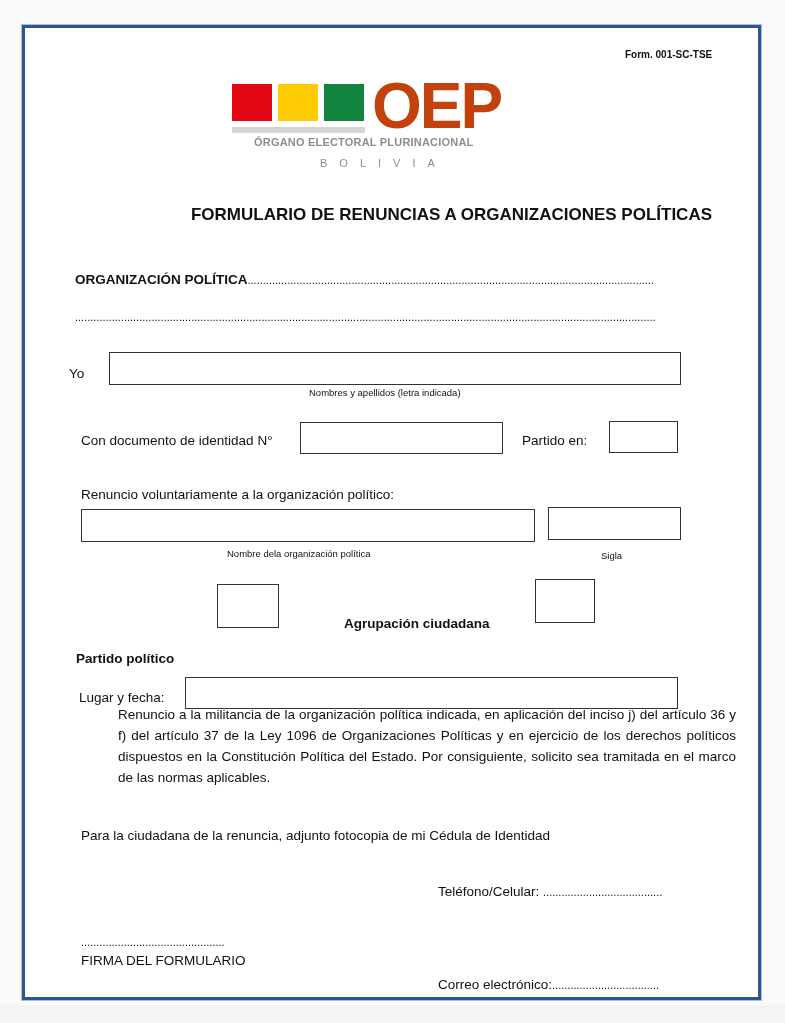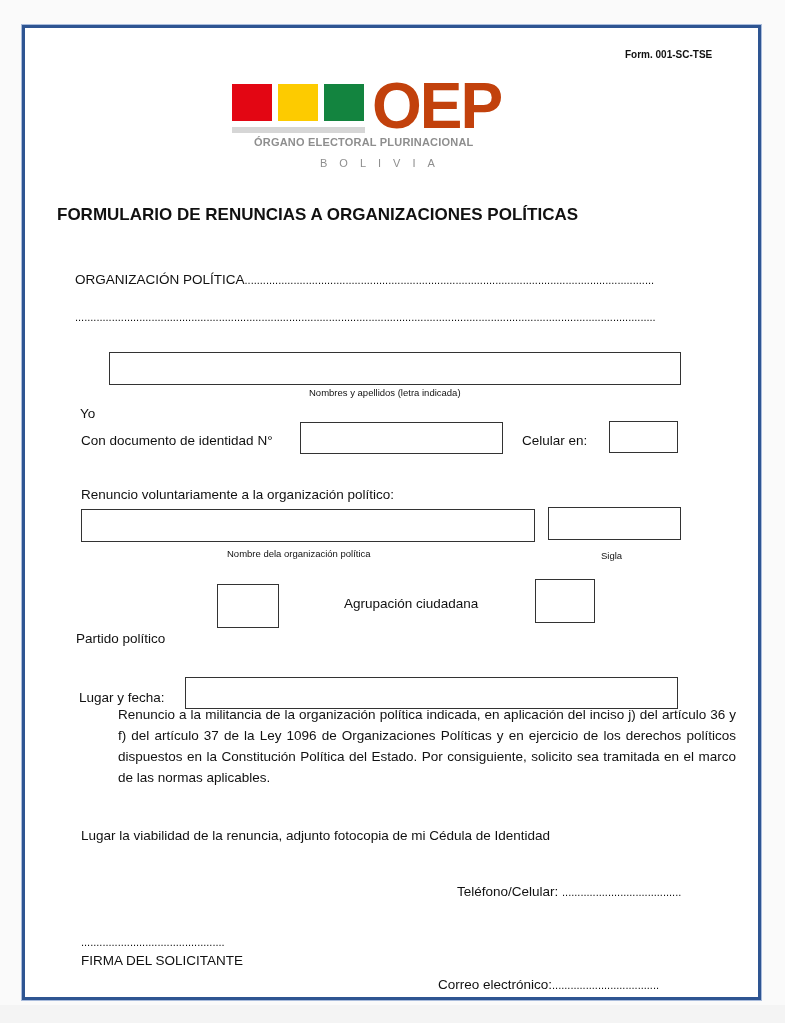--- a/index.html
+++ b/index.html
@@ -16,23 +16,23 @@
   
   .logo { left:207px; top:56px; width:300px; height:120px; }
   .sq { position:absolute; top:0; width:40px; height:37px; }
   .sq.r { left:0; background:#e30613; }
   .sq.y { left:46px; background:#fdcb00; }
   .sq.g { left:92px; background:#13843f; }
   .logo-bar { position:absolute; left:0; top:43px; width:133px; height:6px; background:#d6d6d6; }
   .logo-oep { position:absolute; left:140px; top:-10px; font-size:64px; font-weight:bold; color:#c2410c; letter-spacing:-2px; line-height:64px; }
   .logo-org { position:absolute; left:22px; top:52px; font-size:11px; font-weight:bold; color:#8e8e8e; letter-spacing:0.2px; white-space:nowrap; }
   .logo-country { position:absolute; left:88px; top:73px; font-size:11px; color:#8e8e8e; letter-spacing:12px; white-space:nowrap; }
-  .title { left:0; width:687px; top:177px; text-align:left; font-weight:bold; font-size:17px;margin-left:32px; }
+  .title { left:0; width:687px; top:177px; text-align:right; font-weight:bold; font-size:17px; }
   .lbl { font-size:13.5px; }
-  .bold { font-weight:normal; }
+  .bold { font-weight:bold;margin-top:20px; }
   .dots { overflow:hidden; white-space:nowrap; font-size:11px; }
   .box { position:absolute; border:1.5px solid #333; background:#fff; }
   .small { font-size:9.5px; }
   .para { left:56px; top:676px; width:618px; font-size:13.5px; line-height:21px; text-align:justify;margin-left:37px; }
   .para2 { left:56px; top:800px; font-size:13.5px; }
   .bottom-shade { position:absolute; left:0; top:1005px; width:785px; height:18px; background:#f4f4f4; }
 </style>
 </head>
 <body>
 
@@ -50,50 +50,50 @@
     <div class="logo-country">BOLIVIA</div>
   </div>
 
   <div class="abs title">FORMULARIO DE RENUNCIAS A ORGANIZACIONES POLÍTICAS</div>
 
   <div class="abs dots" style="left:50px; top:244px; width:580px;">
     <span class="bold lbl">ORGANIZACIÓN POLÍTICA</span><span>........................................................................................................................................................................................................</span>
   </div>
   <div class="abs dots" style="left:50px; top:283px; width:580px;">.................................................................................................................................................................................................................................</div>
 
-  <div class="abs lbl" style="left:55px; top:338px;margin-top:40px;">Yo</div>
+  <div class="abs lbl" style="left:44px; top:338px;">Yo</div>
   <div class="box" style="left:84px; top:324px; width:570px; height:31px;"><span></span></div>
   <div class="abs small" style="left:284px; top:359px;">Nombres y apellidos (letra indicada)</div>
 
   <div class="abs lbl" style="left:56px; top:405px;">Con documento de identidad N°</div>
   <div class="box" style="left:275px; top:394px; width:201px; height:30px;"><span></span></div>
-  <div class="abs lbl" style="left:497px; top:405px;">Celular en:</div>
+  <div class="abs lbl" style="left:497px; top:405px;">Partido en:</div>
   <div class="box" style="left:584px; top:393px; width:67px; height:30px;"><span></span></div>
 
   <div class="abs lbl" style="left:56px; top:459px;">Renuncio voluntariamente a la  organización  político:</div>
   <div class="box" style="left:56px; top:481px; width:452px; height:31px;"><span></span></div>
   <div class="abs small" style="left:202px; top:520px;">Nombre dela organización política</div>
   <div class="box" style="left:523px; top:479px; width:131px; height:31px;"><span></span></div>
   <div class="abs small" style="left:576px; top:522px;">Sigla</div>
 
   <div class="abs lbl bold" style="left:51px; top:603px;text-align:right;">Partido político</div>
   <div class="box" style="left:192px; top:556px; width:60px; height:42px;"></div>
   <div class="abs lbl bold" style="left:319px; top:568px;">Agrupación ciudadana</div>
   <div class="box" style="left:510px; top:551px; width:58px; height:42px;"></div>
 
   <div class="abs lbl" style="left:54px; top:662px;">Lugar y fecha:</div>
   <div class="box" style="left:160px; top:649px; width:491px; height:30px;"><span></span></div>
 
   <div class="abs para">Renuncio a la militancia de la organización política indicada, en aplicación del inciso j) del artículo 36 y f) del artículo 37 de la Ley 1096 de Organizaciones Políticas y en ejercicio de los derechos  políticos dispuestos en la Constitución Política del Estado. Por consiguiente, solicito sea tramitada en el marco de las normas aplicables.</div>
-  <div class="abs para2">Lugar la viabilidad de la renuncia, adjunto fotocopia de mi Cédula de Identidad</div>
+  <div class="abs para2">Para la ciudadana de la renuncia, adjunto fotocopia de mi Cédula de Identidad</div>
 
-  <div class="abs lbl" style="left:413px; top:856px; white-space:nowrap;margin-left:19px;">
+  <div class="abs lbl" style="left:413px; top:856px; white-space:nowrap;">
     <span>Teléfono/Celular: </span><span style="font-size:11px;">.......................................</span>
   </div>
   <div class="abs lbl" style="left:413px; top:949px; white-space:nowrap;">
     <span>Correo electrónico:</span><span style="font-size:11px;">...................................</span>
   </div>
 
   <div class="abs" style="left:56px; top:908px; font-size:11px; white-space:nowrap;">...............................................</div>
-  <div class="abs lbl" style="left:56px; top:925px;">FIRMA DEL SOLICITANTE</div>
+  <div class="abs lbl" style="left:56px; top:925px;">FIRMA DEL FORMULARIO</div>
 </div>
 
 <div class="bottom-shade"></div>
 
 </body></html>

